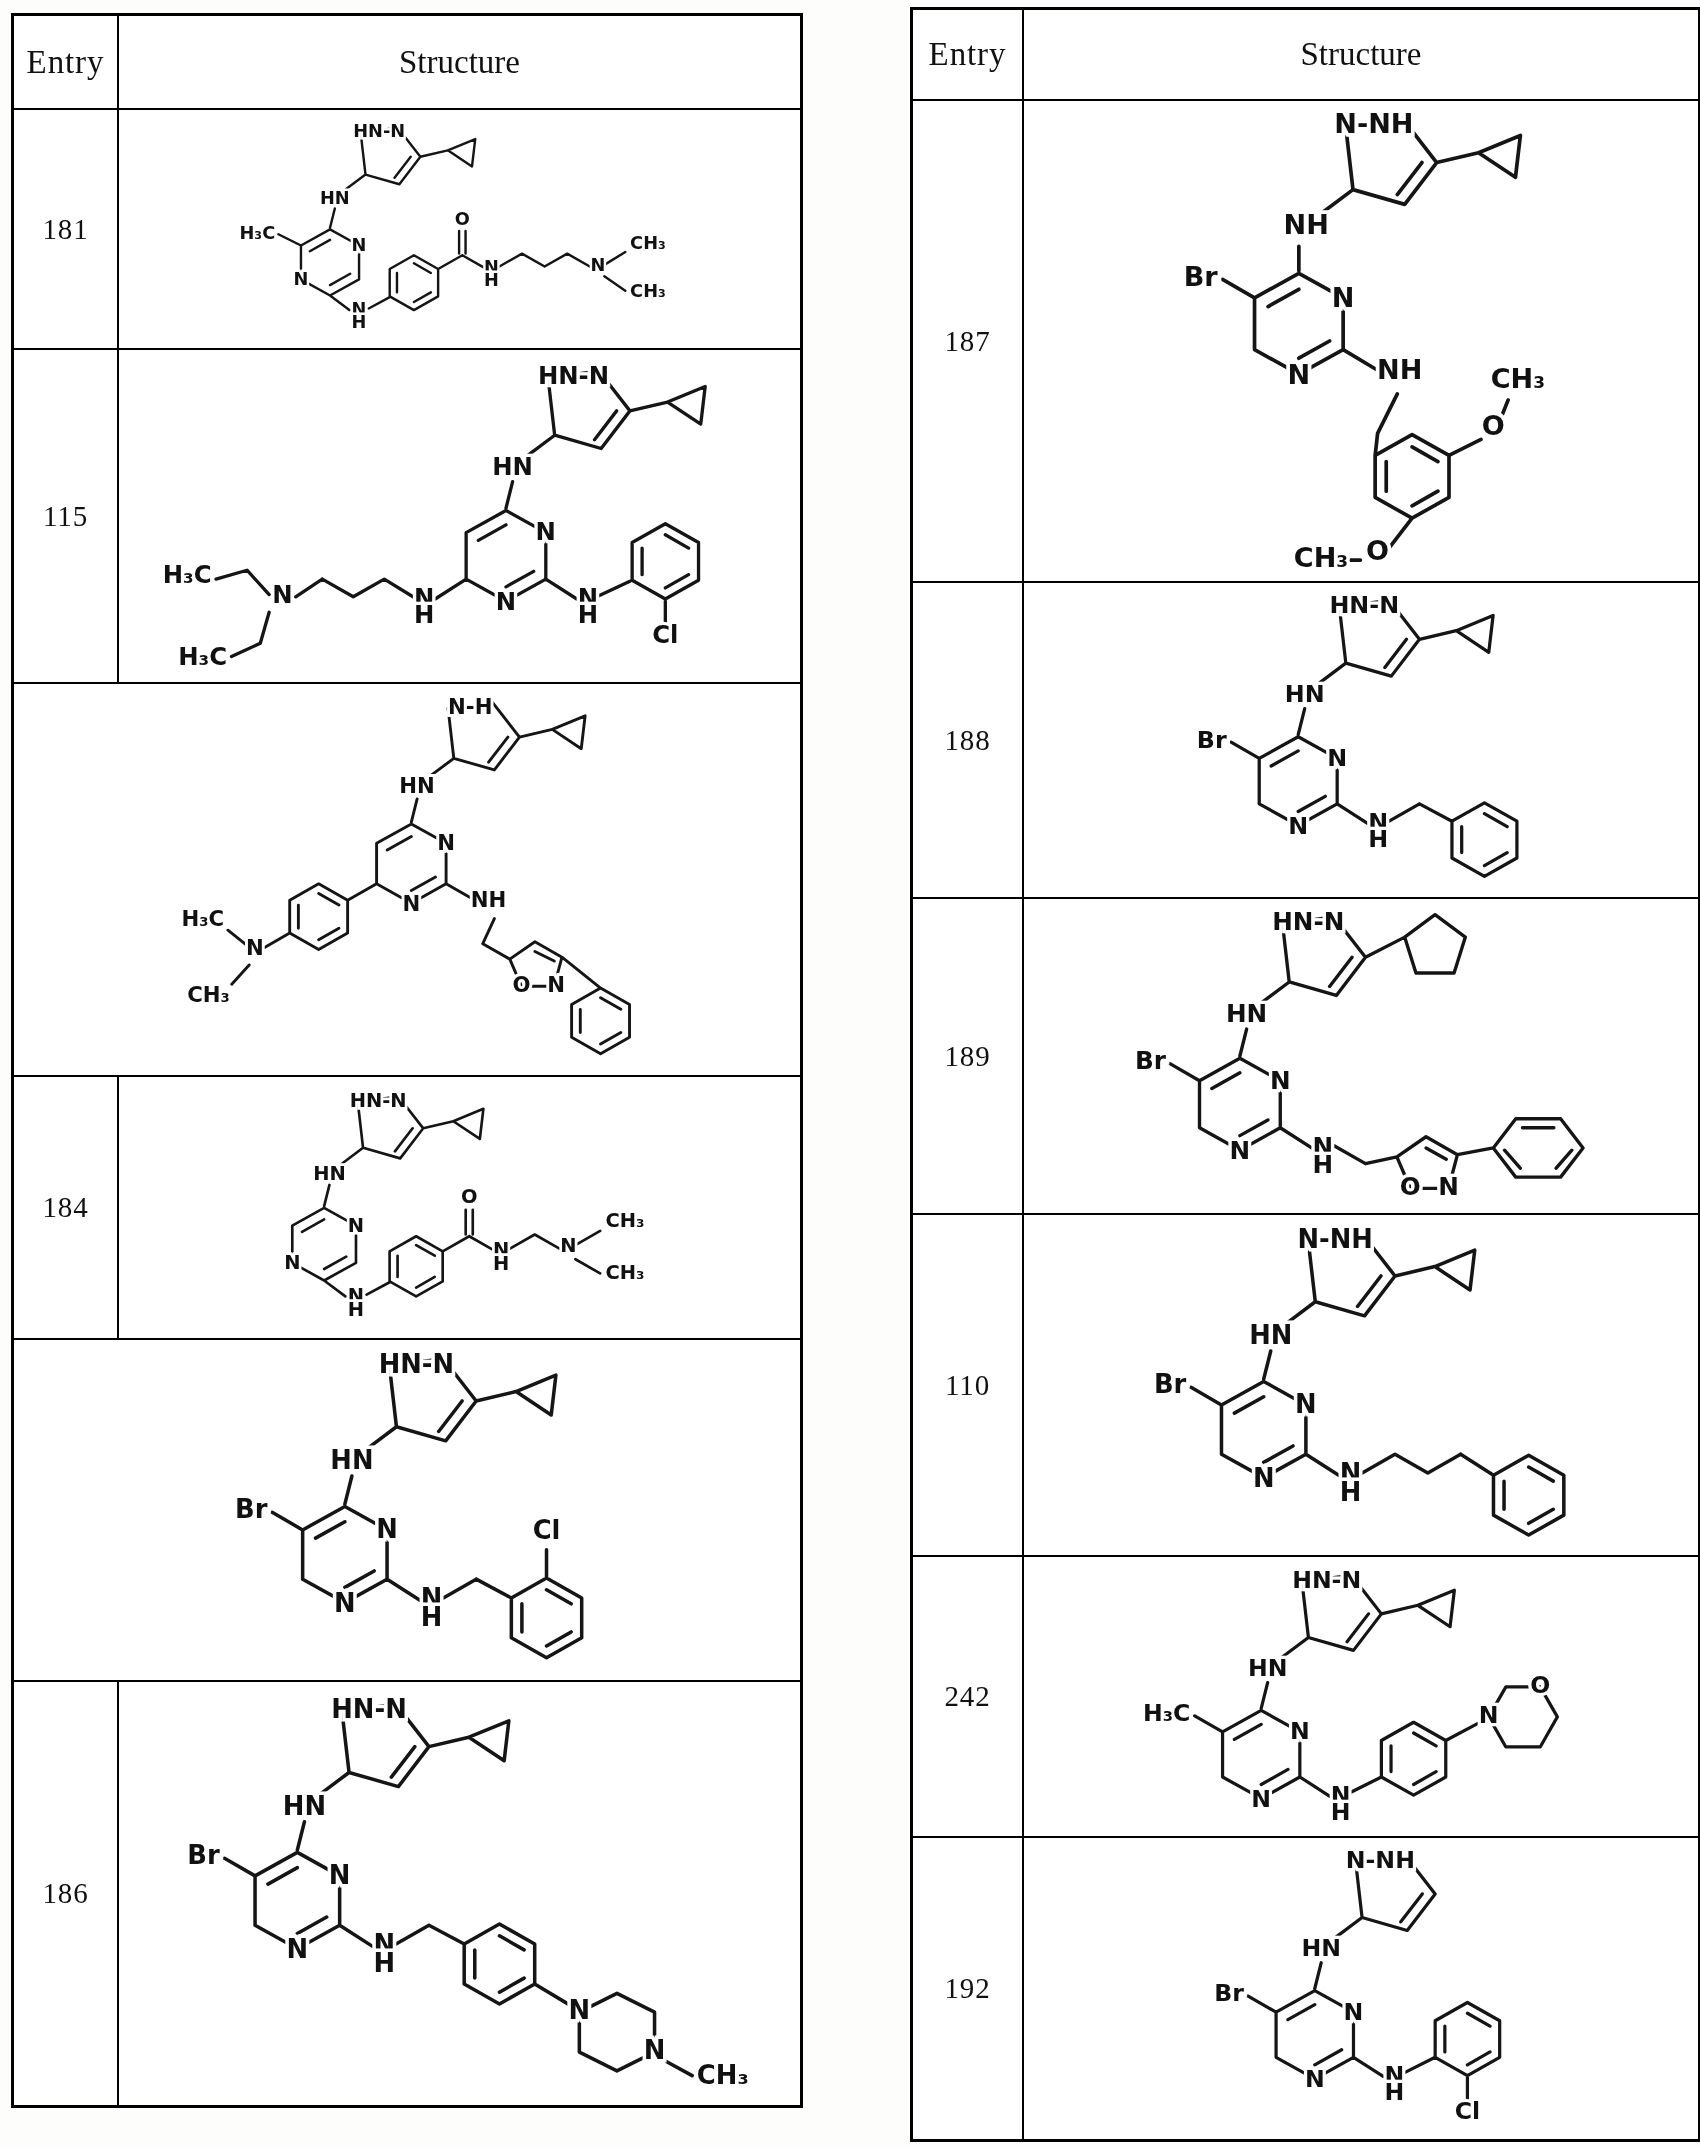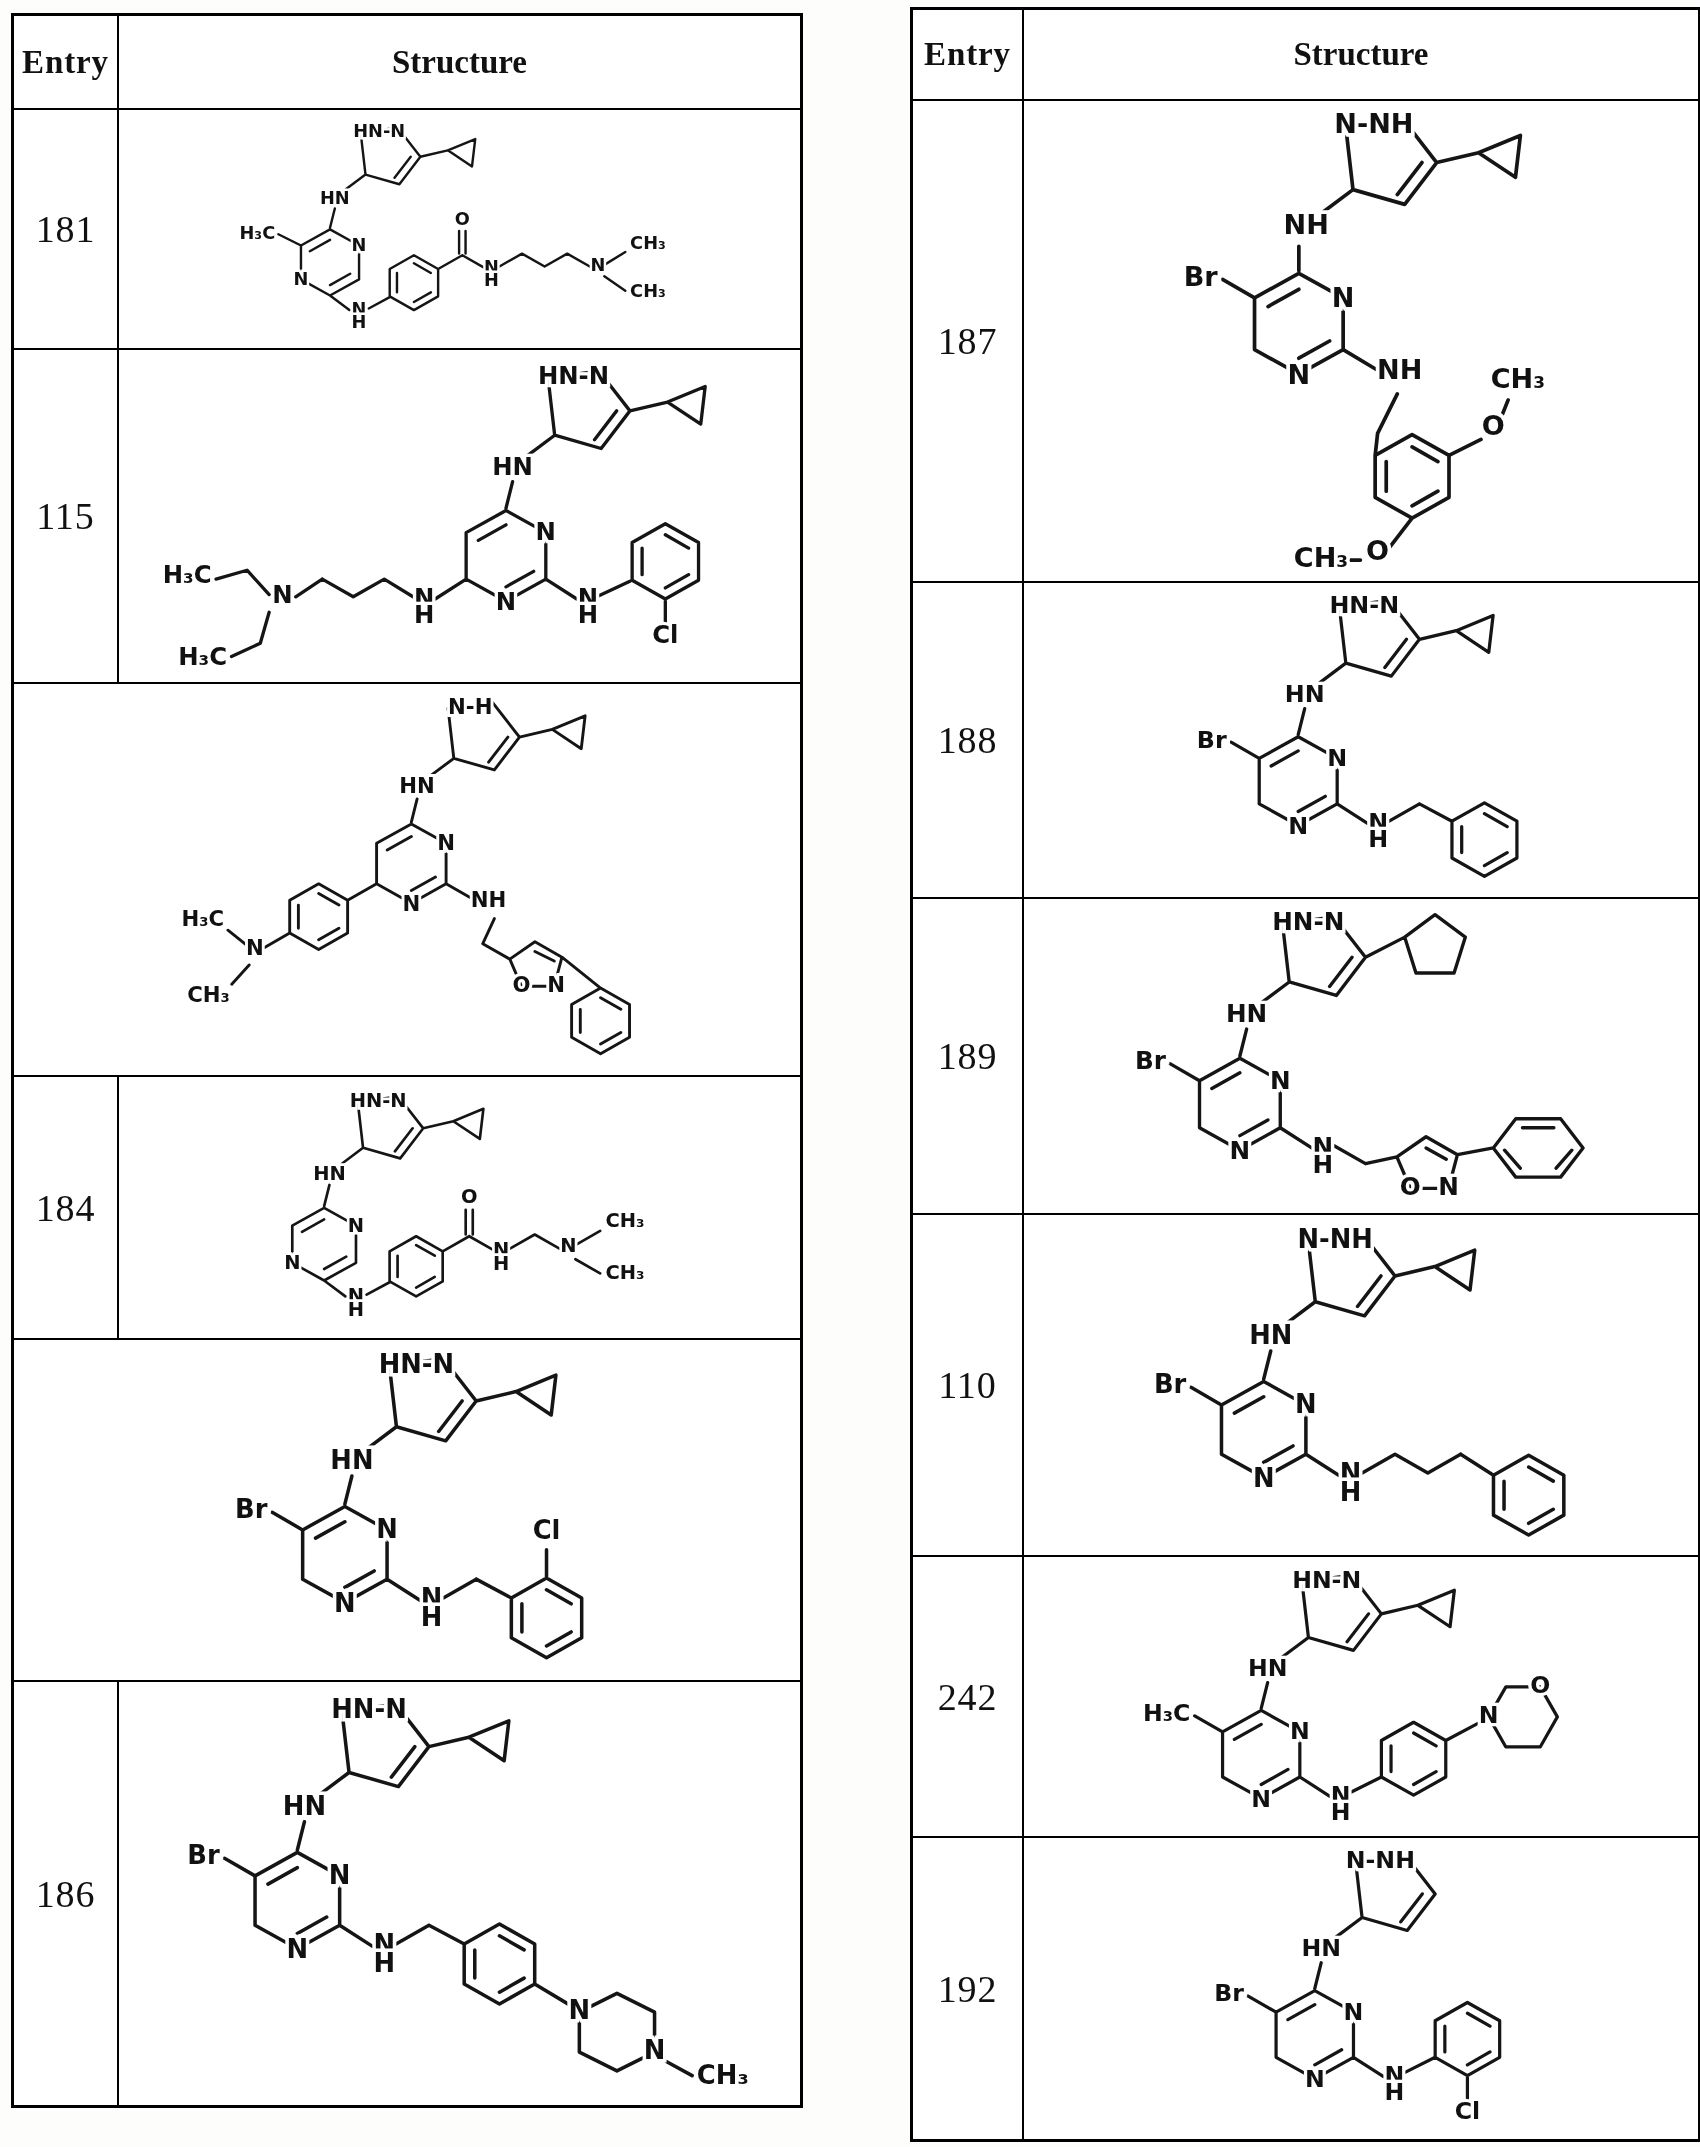--- a/index.html
+++ b/index.html
@@ -8,24 +8,24 @@
     font-family:"Liberation Serif", serif;color:#111;overflow:hidden;
   }
   .chem-table{position:absolute;border:3.7px solid #000;background:#fff;}
   .table-left{left:11px;top:13px;width:786px;}
   .table-right{left:910px;top:7.4px;width:785px;}
   .row{display:flex;border-top:2.8px solid #000;}
   .row:first-child{border-top:none;}
   .entry-cell{
     width:103px;flex:0 0 103px;border-right:2.8px solid #000;
     display:flex;align-items:center;justify-content:center;
-    font-size:38px;letter-spacing:0.9px;
+    font-size:29px;letter-spacing:0.9px;
   }
   .table-right .entry-cell{width:109px;flex:0 0 109px;}
-  .header-cell{font-weight:bold;font-size:33px;}
+  .header-cell{font-weight:normal;font-size:33px;}
   .struct-cell{flex:1;display:flex;align-items:center;justify-content:center;overflow:hidden;}
   svg.struct{width:100%;height:100%;display:block;}
   .bond{fill:none;stroke:#151515;stroke-width:3;stroke-linecap:round;stroke-linejoin:round;}
   .al{
     font-family:"DejaVu Sans", sans-serif;font-weight:bold;font-size:22px;
     fill:#111;stroke:#ffffff;stroke-width:6px;paint-order:stroke;text-anchor:middle;
   }
   .ae{text-anchor:end;}
   .as{text-anchor:start;}
 </style>

